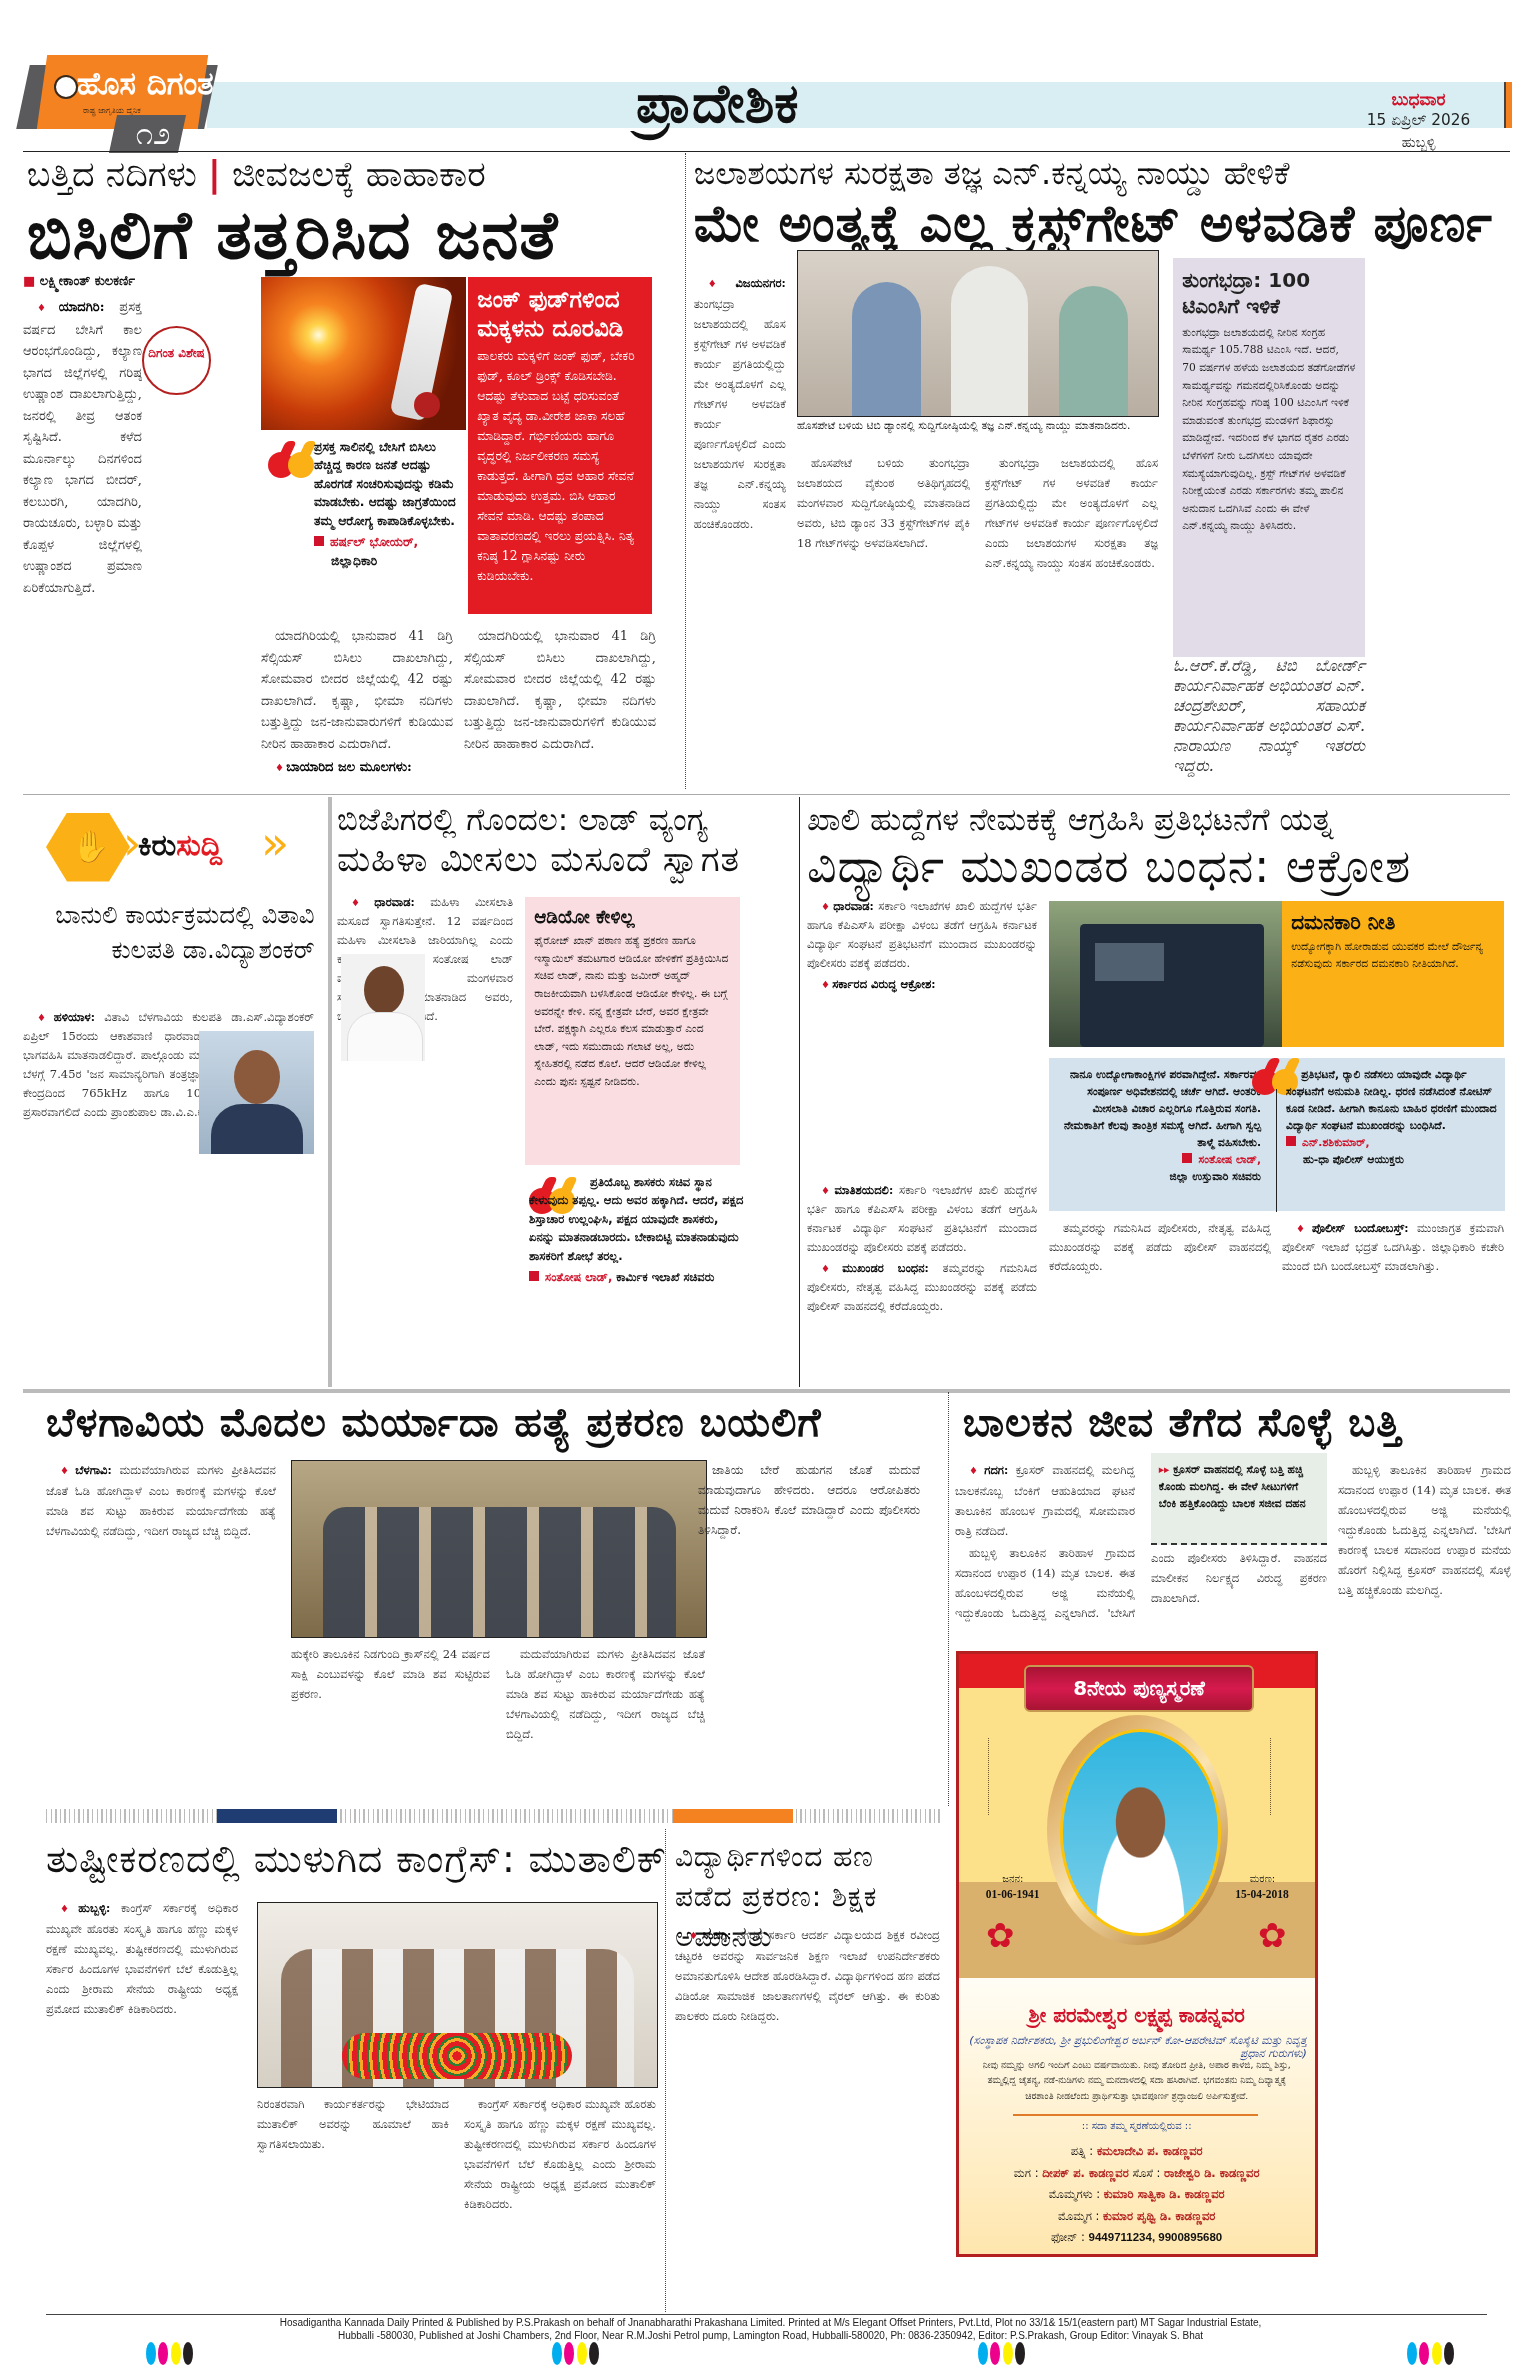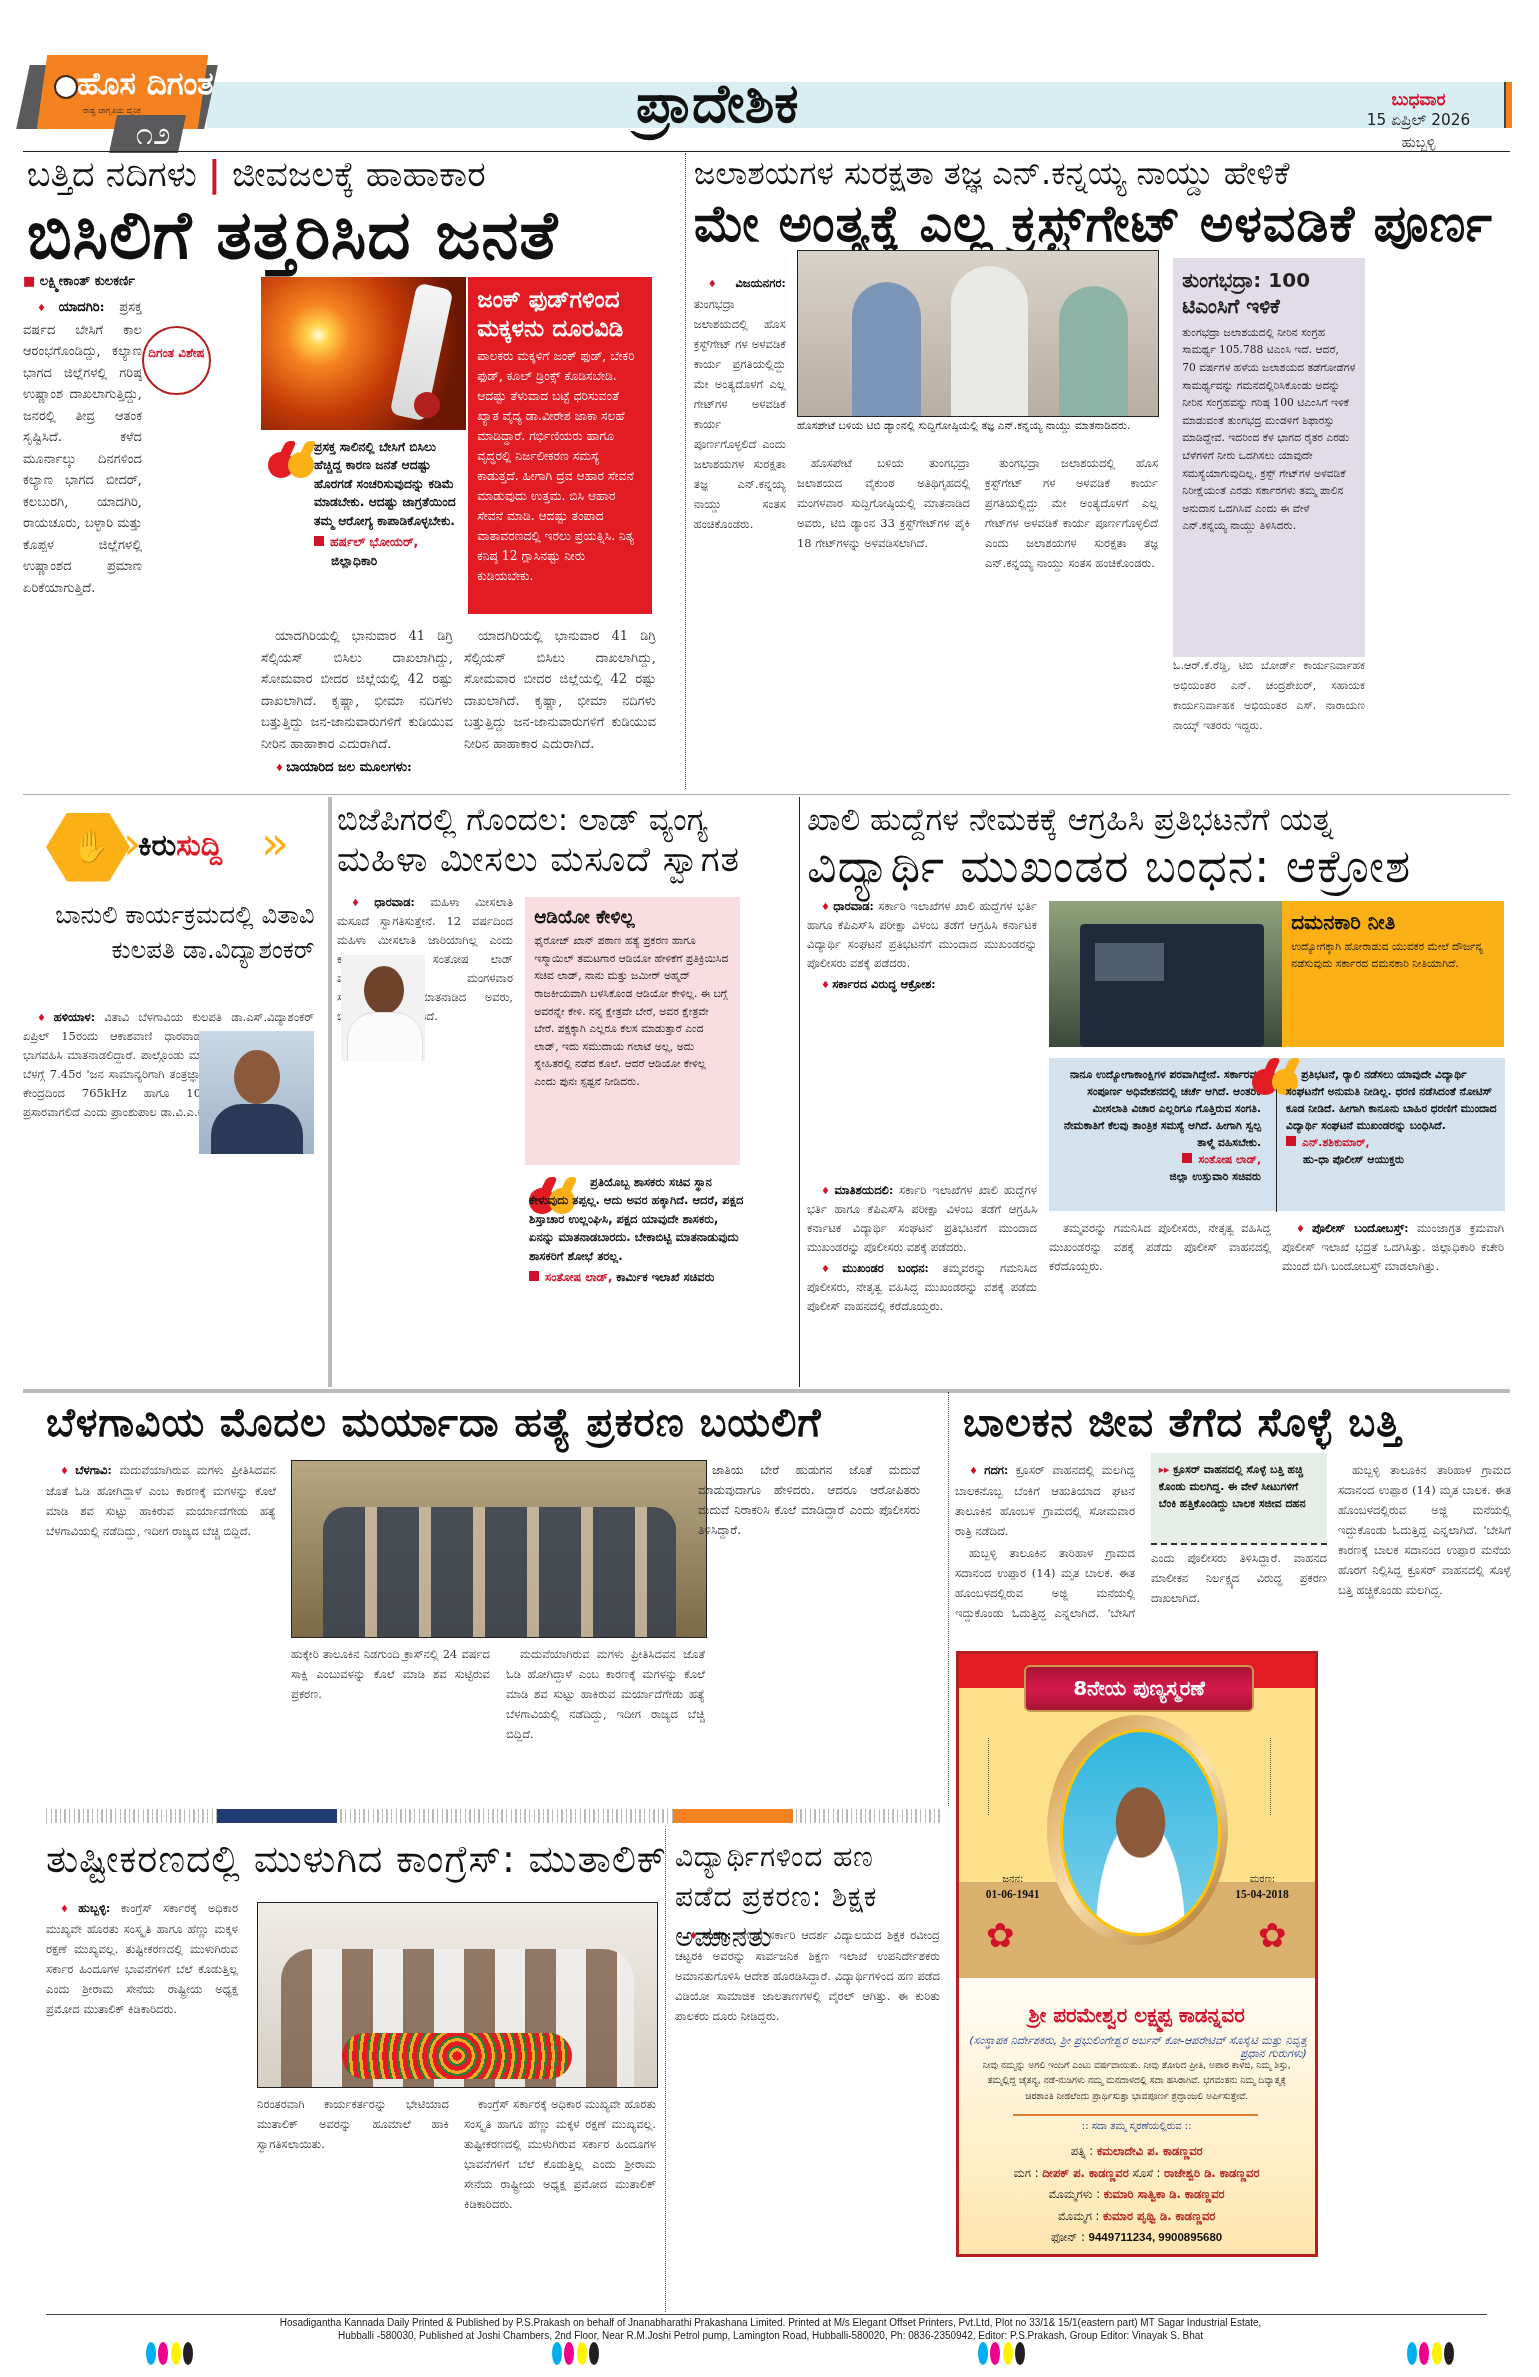--- a/index.html
+++ b/index.html
@@ -103,21 +103,21 @@
   <div class="abs txt" style="left:107px;top:303px;width:173px;height:330px;overflow:hidden;font-size:11.5px;line-height:20px;">
     <p>ಹೊಸಪೇಟೆ ಬಳಿಯ ತುಂಗಭದ್ರಾ ಜಲಾಶಯದ ವೈಕುಂಠ ಅತಿಥಿಗೃಹದಲ್ಲಿ ಮಂಗಳವಾರ ಸುದ್ದಿಗೋಷ್ಠಿಯಲ್ಲಿ ಮಾತನಾಡಿದ ಅವರು, ಟಿಬಿ ಡ್ಯಾಂನ 33 ಕ್ರಸ್ಟ್‌ಗೇಟ್‌ಗಳ ಪೈಕಿ 18 ಗೇಟ್‌ಗಳನ್ನು ಅಳವಡಿಸಲಾಗಿದೆ.</p>
   </div>
   <div class="abs txt" style="left:295px;top:303px;width:173px;height:330px;overflow:hidden;font-size:11.5px;line-height:20px;">
     <p>ತುಂಗಭದ್ರಾ ಜಲಾಶಯದಲ್ಲಿ ಹೊಸ ಕ್ರಸ್ಟ್‌ಗೇಟ್ ಗಳ ಅಳವಡಿಕೆ ಕಾರ್ಯ ಪ್ರಗತಿಯಲ್ಲಿದ್ದು ಮೇ ಅಂತ್ಯದೊಳಗೆ ಎಲ್ಲ ಗೇಟ್‌ಗಳ ಅಳವಡಿಕೆ ಕಾರ್ಯ ಪೂರ್ಣಗೊಳ್ಳಲಿದೆ ಎಂದು ಜಲಾಶಯಗಳ ಸುರಕ್ಷತಾ ತಜ್ಞ ಎನ್.ಕನ್ನಯ್ಯ ನಾಯ್ಡು ಸಂತಸ ಹಂಚಿಕೊಂಡರು.</p>
   </div>
   <div class="abs" style="left:483px;top:100px;width:192px;height:399px;background:#e2dce8;padding:9.2px 9.2px;box-sizing:border-box;margin-top:8px;">
     <div style="font-weight:bold;font-size:20px;line-height:26px;color:#222;">ತುಂಗಭದ್ರಾ: 100 ಟಿಎಂಸಿಗೆ ಇಳಿಕೆ</div>
     <div style="font-family:'DejaVu Serif',serif;font-size:10.7px;line-height:17.6px;margin-top:4.6px;color:#222;">ತುಂಗಭದ್ರಾ ಜಲಾಶಯದಲ್ಲಿ ನೀರಿನ ಸಂಗ್ರಹ ಸಾಮರ್ಥ್ಯ 105.788 ಟಿಎಂಸಿ ಇದೆ. ಆದರೆ, 70 ವರ್ಷಗಳ ಹಳೆಯ ಜಲಾಶಯದ ತಡೆಗೋಡೆಗಳ ಸಾಮರ್ಥ್ಯವನ್ನು ಗಮನದಲ್ಲಿರಿಸಿಕೊಂಡು ಅದನ್ನು ನೀರಿನ ಸಂಗ್ರಹವನ್ನು ಗರಿಷ್ಠ 100 ಟಿಎಂಸಿಗೆ ಇಳಿಕೆ ಮಾಡುವಂತೆ ತುಂಗಭದ್ರ ಮಂಡಳಿಗೆ ಶಿಫಾರಸ್ಸು ಮಾಡಿದ್ದೇವೆ. ಇದರಿಂದ ಕೆಳ ಭಾಗದ ರೈತರ ಎರಡು ಬೆಳೆಗಳಿಗೆ ನೀರು ಒದಗಿಸಲು ಯಾವುದೇ ಸಮಸ್ಯೆಯಾಗುವುದಿಲ್ಲ. ಕ್ರಸ್ಟ್ ಗೇಟ್‌ಗಳ ಅಳವಡಿಕೆ ನಿರೀಕ್ಷೆಯಂತೆ ಎರಡು ಸರ್ಕಾರಗಳು ತಮ್ಮ ಪಾಲಿನ ಅನುದಾನ ಒದಗಿಸಿವೆ ಎಂದು ಈ ವೇಳೆ ಎನ್.ಕನ್ನಯ್ಯ ನಾಯ್ಡು ತಿಳಿಸಿದರು.</div>
   </div>
-  <div class="abs txt" style="left:483px;top:506px;width:192px;font-size:11px;line-height:20px;">ಓ.ಆರ್.ಕೆ.ರೆಡ್ಡಿ, ಟಿಬಿ ಬೋರ್ಡ್ ಕಾರ್ಯನಿರ್ವಾಹಕ ಅಭಿಯಂತರ ಎನ್. ಚಂದ್ರಶೇಖರ್, ಸಹಾಯಕ ಕಾರ್ಯನಿರ್ವಾಹಕ ಅಭಿಯಂತರ ಎಸ್. ನಾರಾಯಣ ನಾಯ್ಕ್ ಇತರರು ಇದ್ದರು.</div>
+  <div class="abs txt" style="left:483px;top:506px;width:192px;font-size:16px;line-height:20px;font-style:italic;">ಓ.ಆರ್.ಕೆ.ರೆಡ್ಡಿ, ಟಿಬಿ ಬೋರ್ಡ್ ಕಾರ್ಯನಿರ್ವಾಹಕ ಅಭಿಯಂತರ ಎನ್. ಚಂದ್ರಶೇಖರ್, ಸಹಾಯಕ ಕಾರ್ಯನಿರ್ವಾಹಕ ಅಭಿಯಂತರ ಎಸ್. ನಾರಾಯಣ ನಾಯ್ಕ್ ಇತರರು ಇದ್ದರು.</div>
 </div>
 <div class="hrule" style="left:23px;top:794px;width:1487px;border-top:0.8px solid #aaa;"></div>
 
 <div class="abs" style="left:23px;top:801px;width:299px;height:583px;">
   <div class="abs" style="left:23px;top:11.5px;width:84px;height:69px;background:#fbb116;clip-path:polygon(25% 0,75% 0,100% 50%,75% 100%,25% 100%,0 50%);"></div>
   <div class="abs" style="left:48px;top:27px;font-size:31px;">✋</div>
   <div class="abs" style="left:115px;top:27px;font-weight:bold;font-size:29px;white-space:nowrap;">
     <span style="color:#111;">ಕಿರು</span><span style="color:#e31b23;">ಸುದ್ದಿ</span>
   </div>
   <div class="abs" style="left:100px;top:19px;font-size:46px;color:#fbb116;line-height:46px;">›</div>

